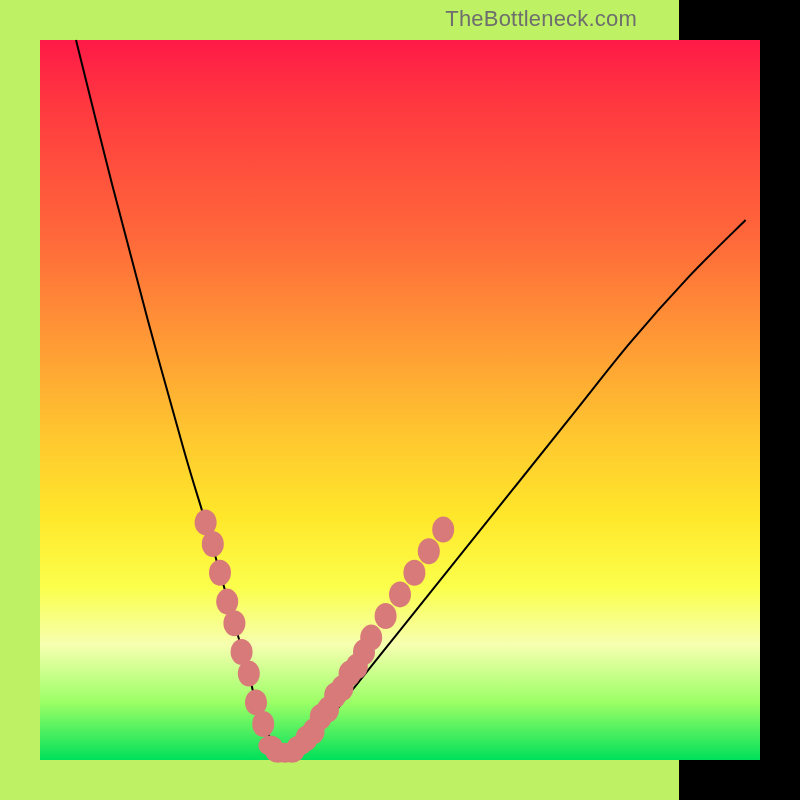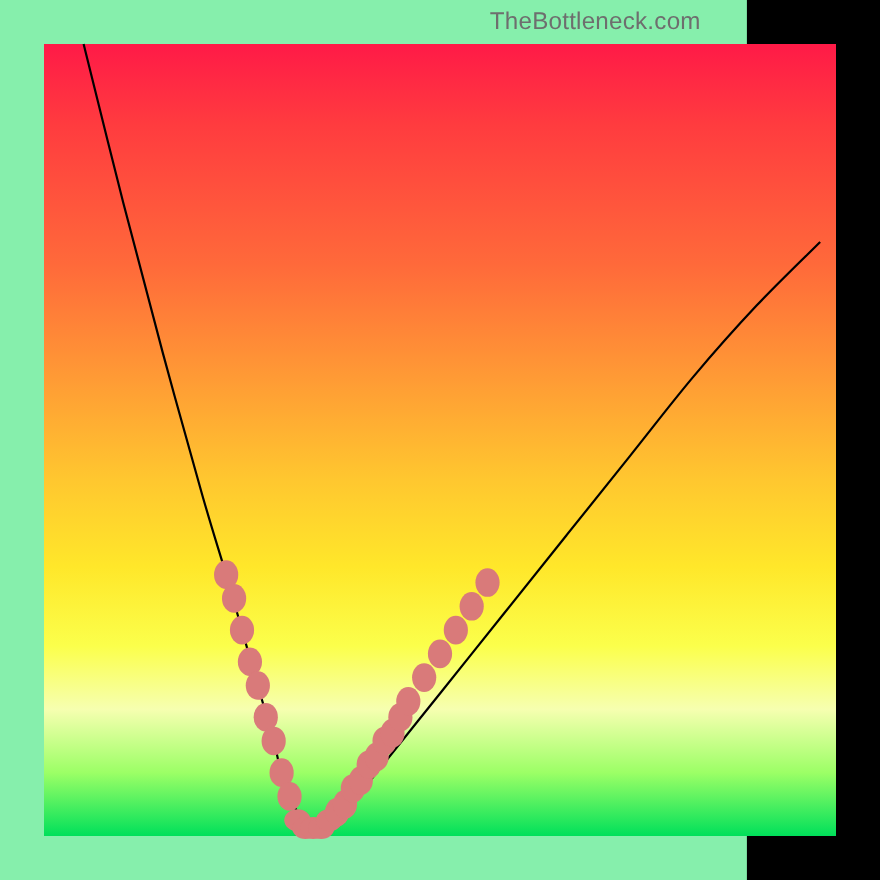--- a/index.html
+++ b/index.html
@@ -8,21 +8,21 @@
     width: 800px;
     height: 800px;
     background: #000;
     overflow: hidden;
     font-family: Arial, Helvetica, sans-serif;
   }
   .frame {
     position: absolute;
     left: 0; top: 0;
     width: 679px; height: 800px;
-    background: #86efac;
+    background: #bef264;
   }
   .plot {
     position: absolute;
     left: 40px;
     top: 40px;
     width: 720px;
     height: 720px;
     
     background: linear-gradient(
       to bottom,

